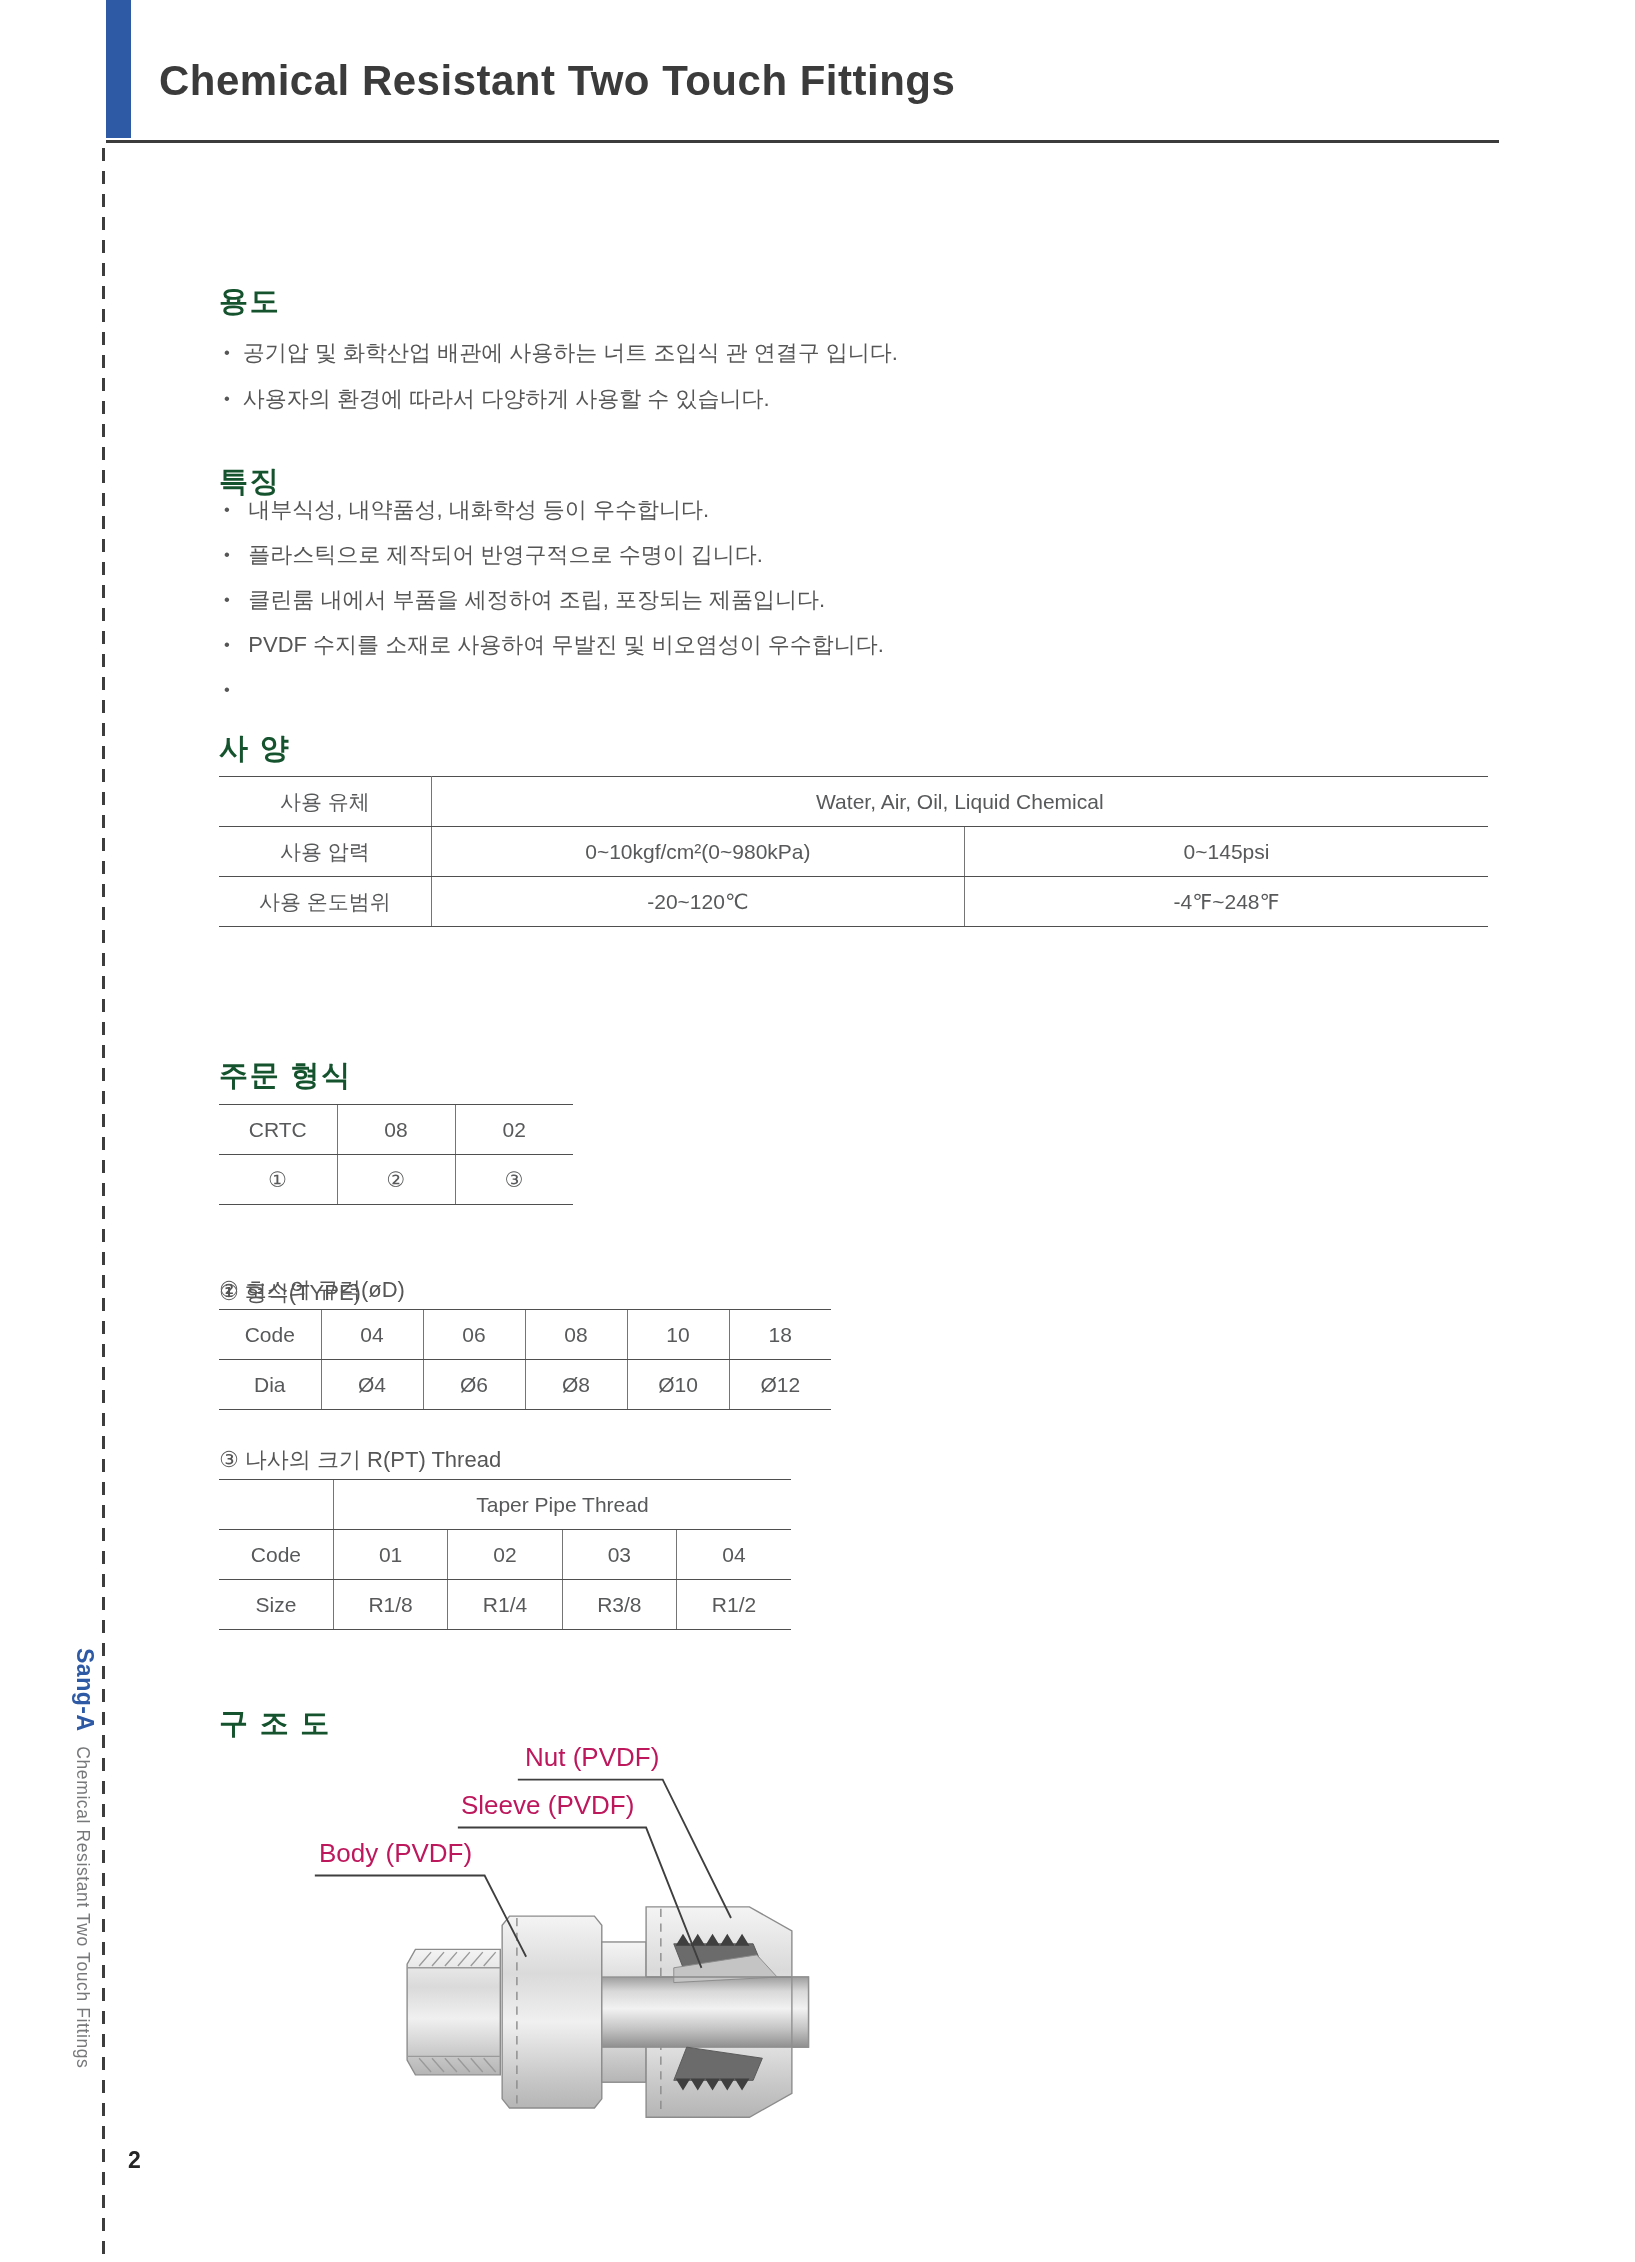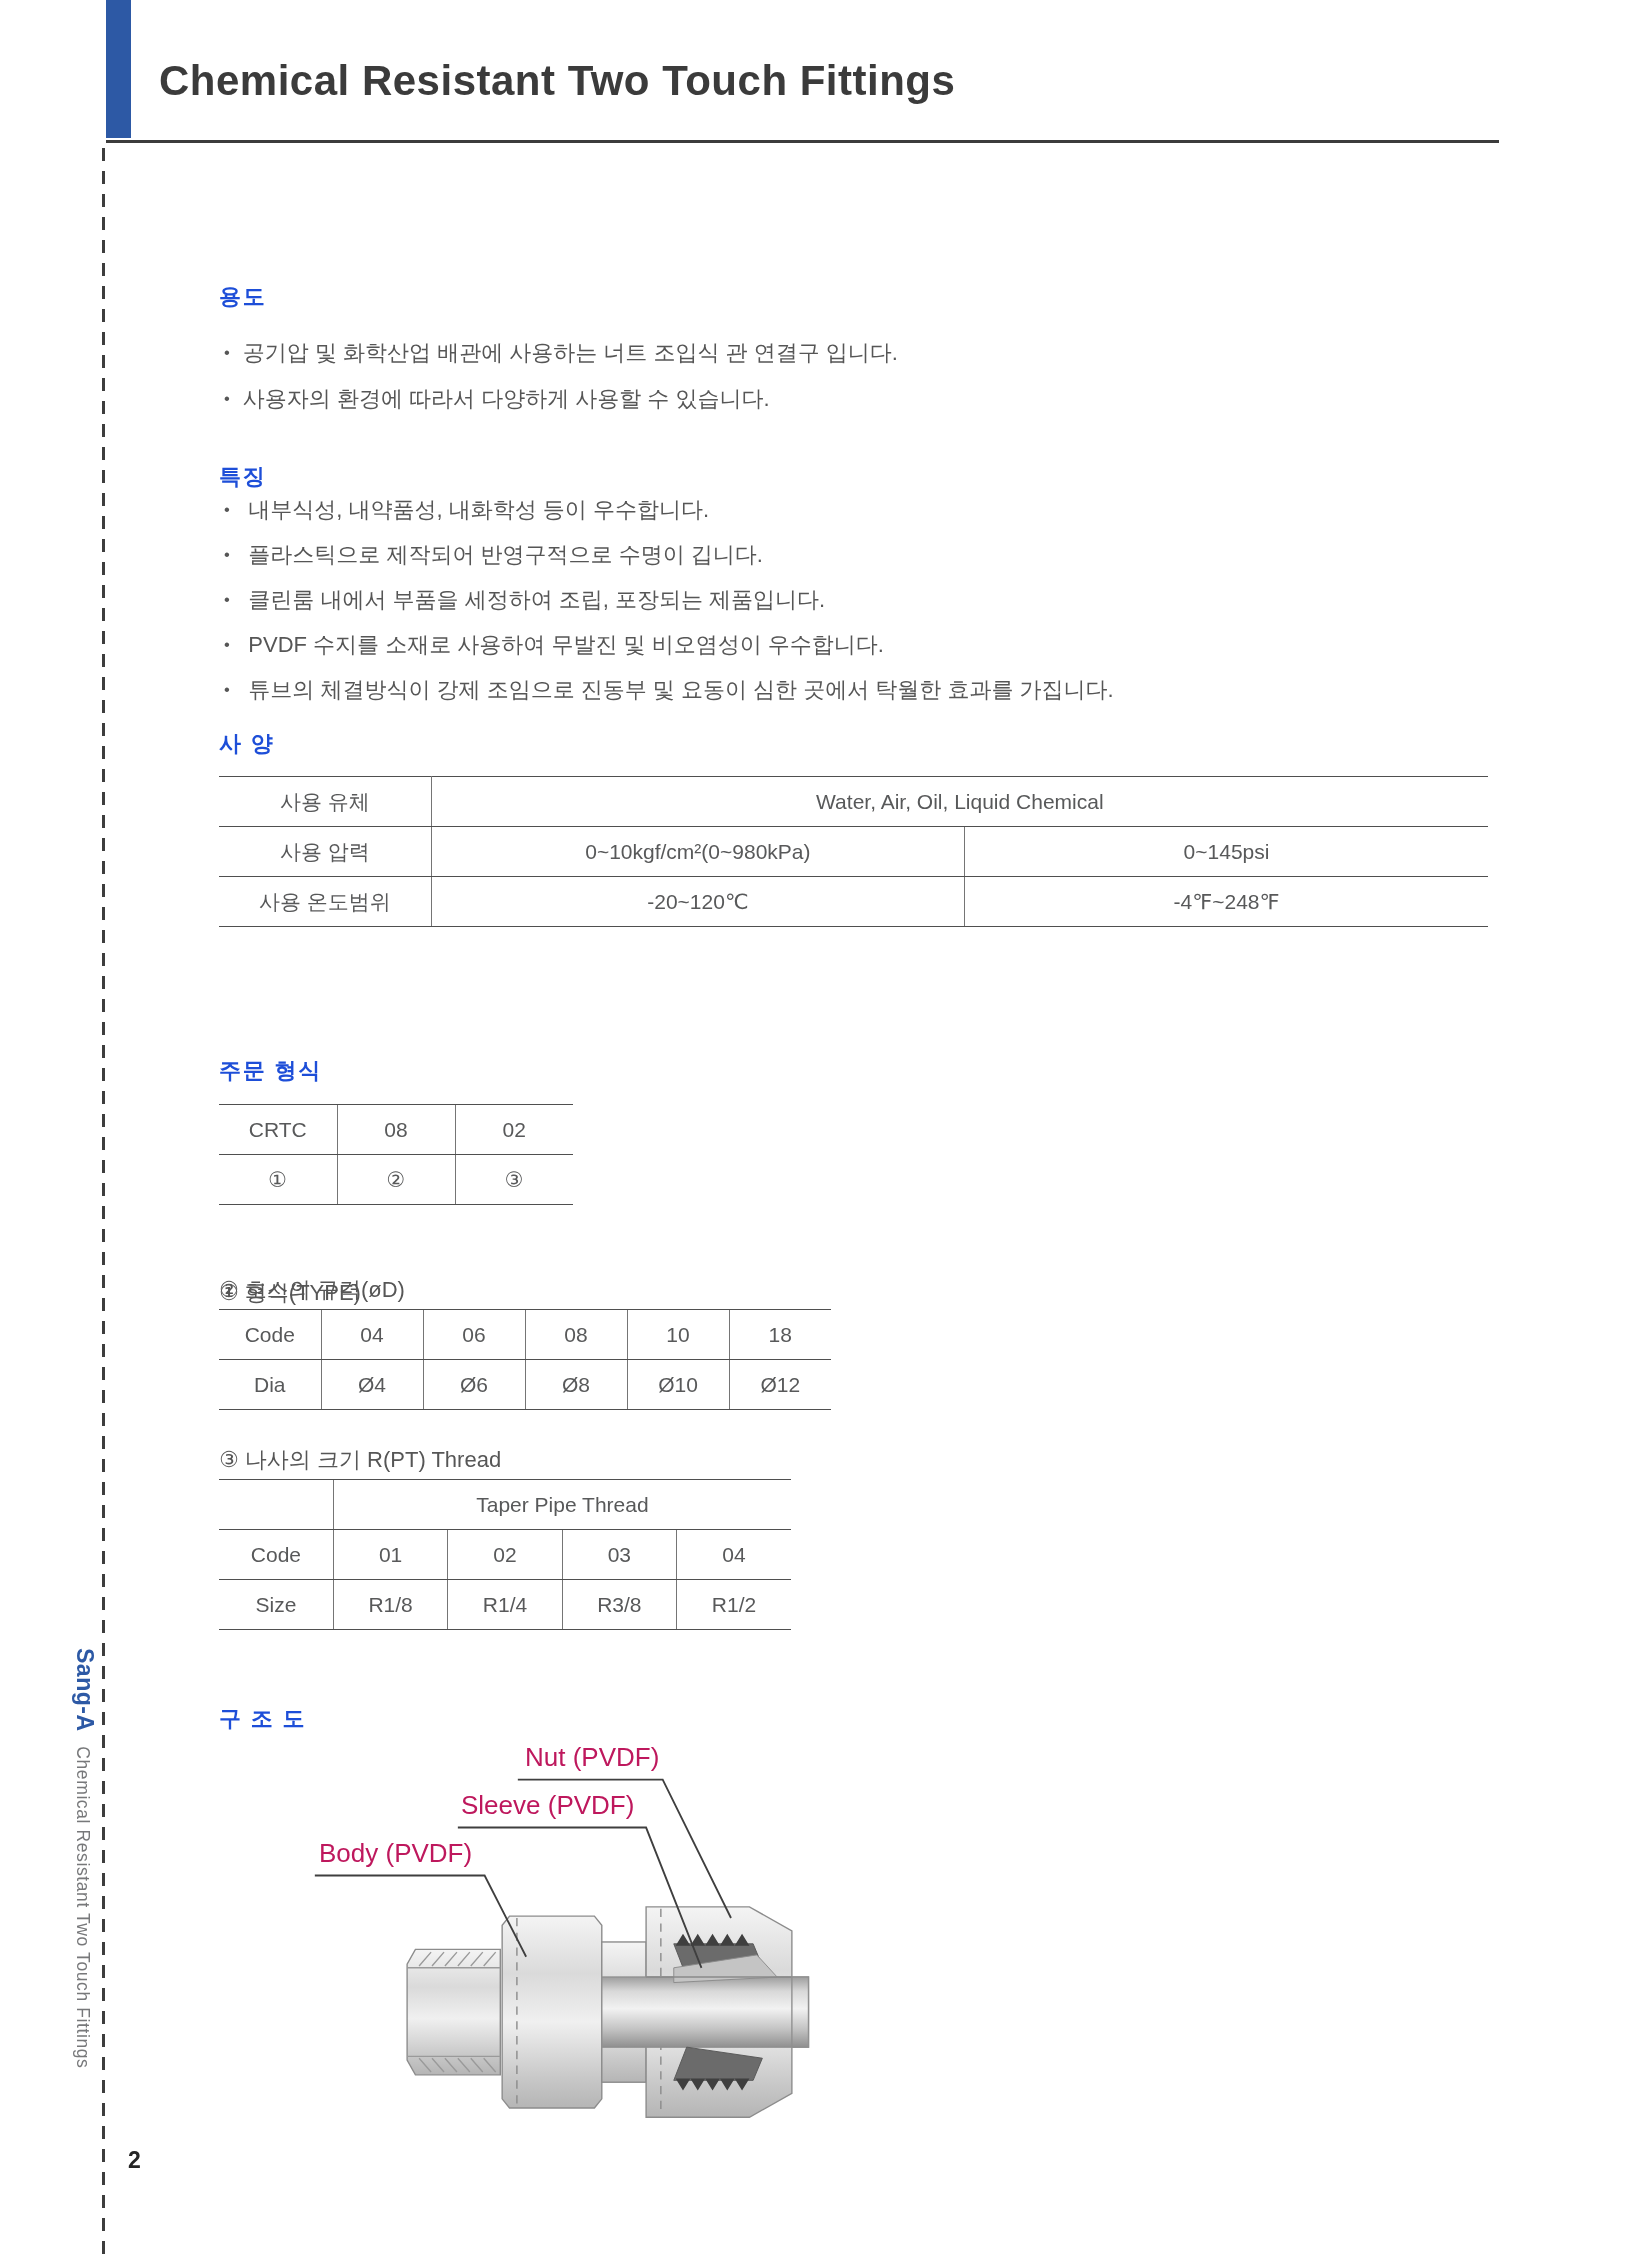--- a/index.html
+++ b/index.html
@@ -12,21 +12,21 @@
   .page-title {
     position:absolute; left:159px; top:57px; font-size:42px; color:#3b3b3b;
     letter-spacing:0.5px; font-weight:bold; white-space:nowrap;
   }
   .title-rule { position:absolute; left:106px; top:140px; width:1529px; height:2.8px; background:#3c3c3c; }
   .dash-rule {
     position:absolute; left:102px; top:148px; width:2.8px; height:2114px;
     background:repeating-linear-gradient(to bottom,#3d3d3d 0 13px,transparent 13px 23px);
   }
   
-  .h-kr { position:absolute; left:219px; font-size:22px; font-weight:bold; color:#1d4ed8; letter-spacing:1.8px; white-space:nowrap; }
+  .h-kr { position:absolute; left:219px; font-size:29px; font-weight:bold; color:#14532d; letter-spacing:1.8px; white-space:nowrap; }
   .bullets { position:absolute; left:224px; }
   .b-row { display:flex; align-items:center; font-size:22px; color:#565656; white-space:nowrap; }
   .b-row .dot { font-size:16.6px; margin-right:13px; color:#565656; }
   .u-row { height:46px; }
   .f-row { height:45px; }
   .f-row .dot { margin-right:18.5px; }
   .note { position:absolute; left:219px; font-size:22px; color:#565656; white-space:nowrap; }
   
   table { border-collapse:collapse; table-layout:fixed; position:absolute; }
   td {
@@ -89,21 +89,20 @@
     <div class="b-row f-row">
         <span class="dot">•</span>
         <span>클린룸 내에서 부품을 세정하여 조립, 포장되는 제품입니다.</span>
       </div>
     <div class="b-row f-row">
         <span class="dot">•</span>
         <span>PVDF 수지를 소재로 사용하여 무발진 및 비오염성이 우수합니다.</span>
       </div>
     <div class="b-row f-row">
         <span class="dot">•</span>
-        <span>튜브의 체결방식이 강제 조임으로 진동부 및 요동이 심한 곳에서 탁월한 효과를 가집니다.</span>
       </div>
   </div>
 
   <div class="h-kr" style="top:729px;">사 양</div>
   <table class="spec-table">
     <colgroup>
         <col style="width:212px">
         <col style="width:533px">
         <col style="width:523px">
       </colgroup>

